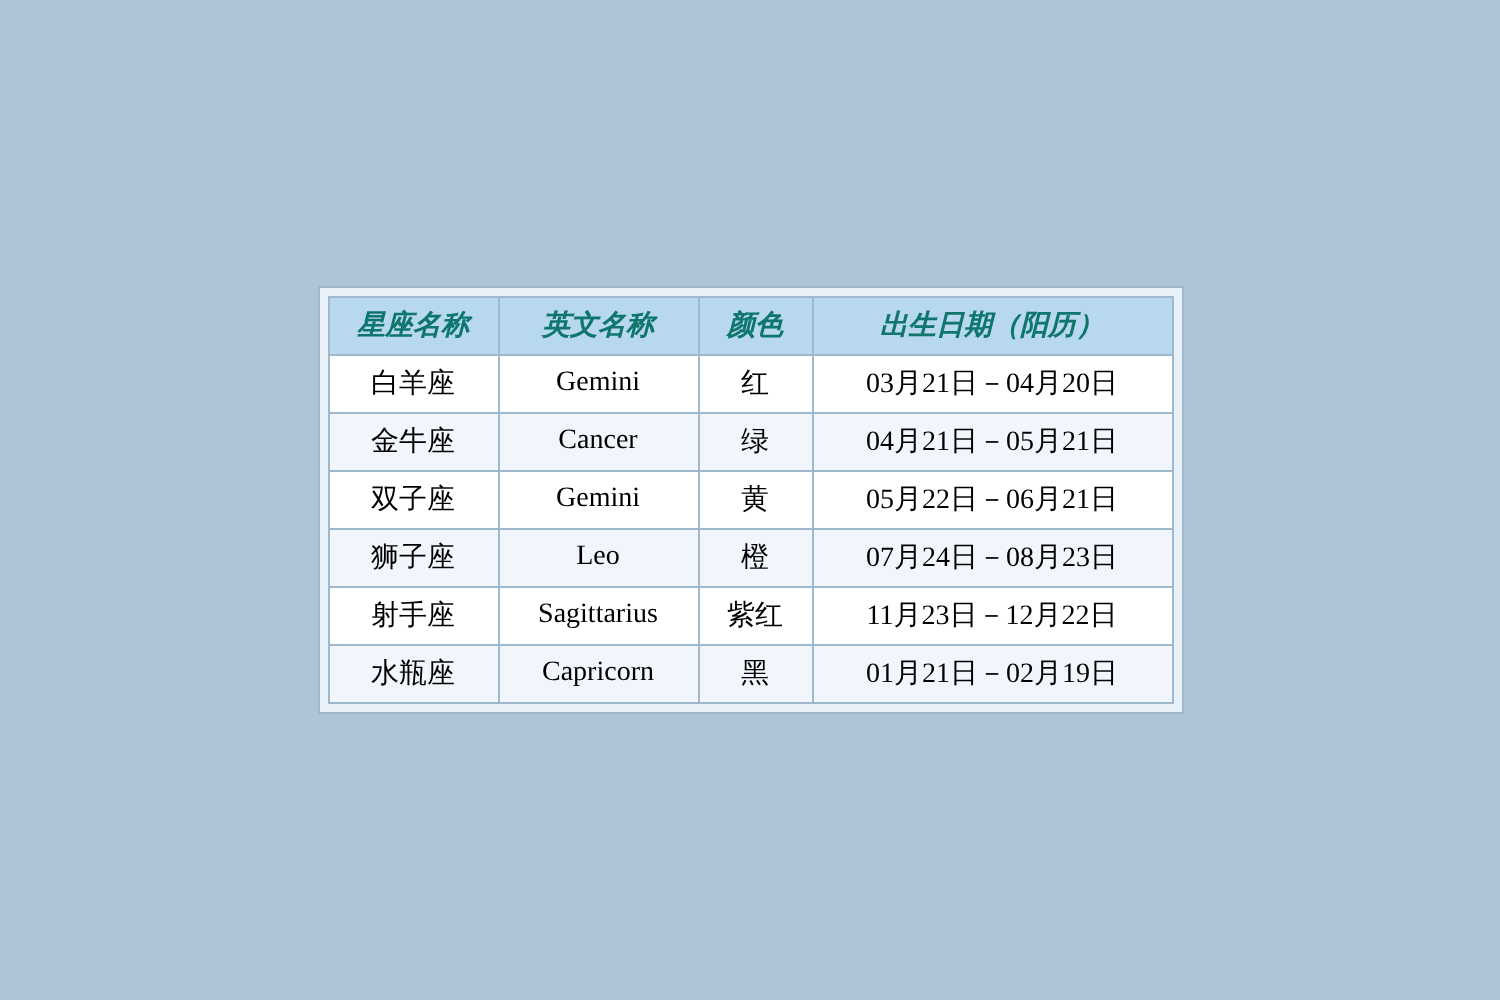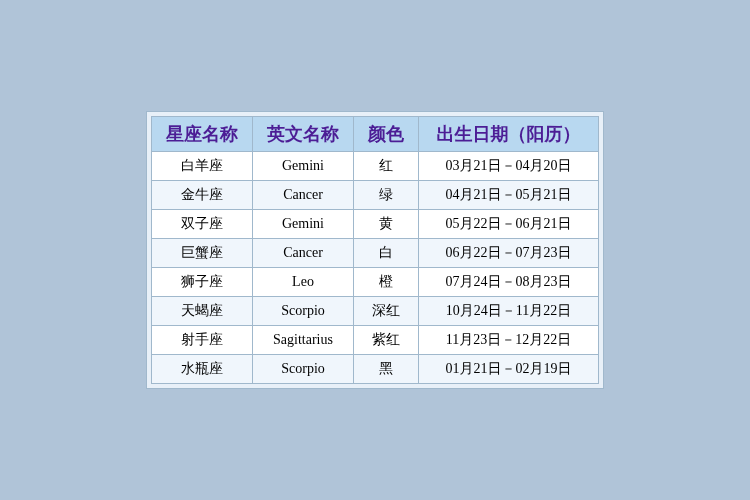--- a/index.html
+++ b/index.html
@@ -25,22 +25,23 @@
     th, td {
       border: 1px solid #a0b8cc;
       padding: 5px 14px;
       text-align: center;
       white-space: nowrap;
       color: #000000;
     }
     thead th {
       background-color: #b8d8f0;
       font-weight: bold;
-      font-size: 18px;
-      color: #4c1d95;
+      font-size: 14px;
+      color: #0f766e;
+      font-style: italic;
     }
     tbody tr {
       background-color: #ffffff;
     }
     tbody tr:nth-child(even) {
       background-color: #f0f6fc;
     }
     .col-zh { min-width: 70px; }
     .col-en { min-width: 100px; }
     .col-color { min-width: 50px; }
@@ -72,44 +73,32 @@
           <td>绿</td>
           <td>04月21日－05月21日</td>
         </tr>
         <tr>
           <td>双子座</td>
           <td>Gemini</td>
           <td>黄</td>
           <td>05月22日－06月21日</td>
         </tr>
         <tr>
-          <td>巨蟹座</td>
-          <td>Cancer</td>
-          <td>白</td>
-          <td>06月22日－07月23日</td>
-        </tr>
-        <tr>
           <td>狮子座</td>
           <td>Leo</td>
           <td>橙</td>
           <td>07月24日－08月23日</td>
-        </tr>
-        <tr>
-          <td>天蝎座</td>
-          <td>Scorpio</td>
-          <td>深红</td>
-          <td>10月24日－11月22日</td>
         </tr>
         <tr>
           <td>射手座</td>
           <td>Sagittarius</td>
           <td>紫红</td>
           <td>11月23日－12月22日</td>
         </tr>
         <tr>
           <td>水瓶座</td>
-          <td>Scorpio</td>
+          <td>Capricorn</td>
           <td>黑</td>
           <td>01月21日－02月19日</td>
         </tr>
       </tbody>
   </table>
 </div>
 
 </body></html>

